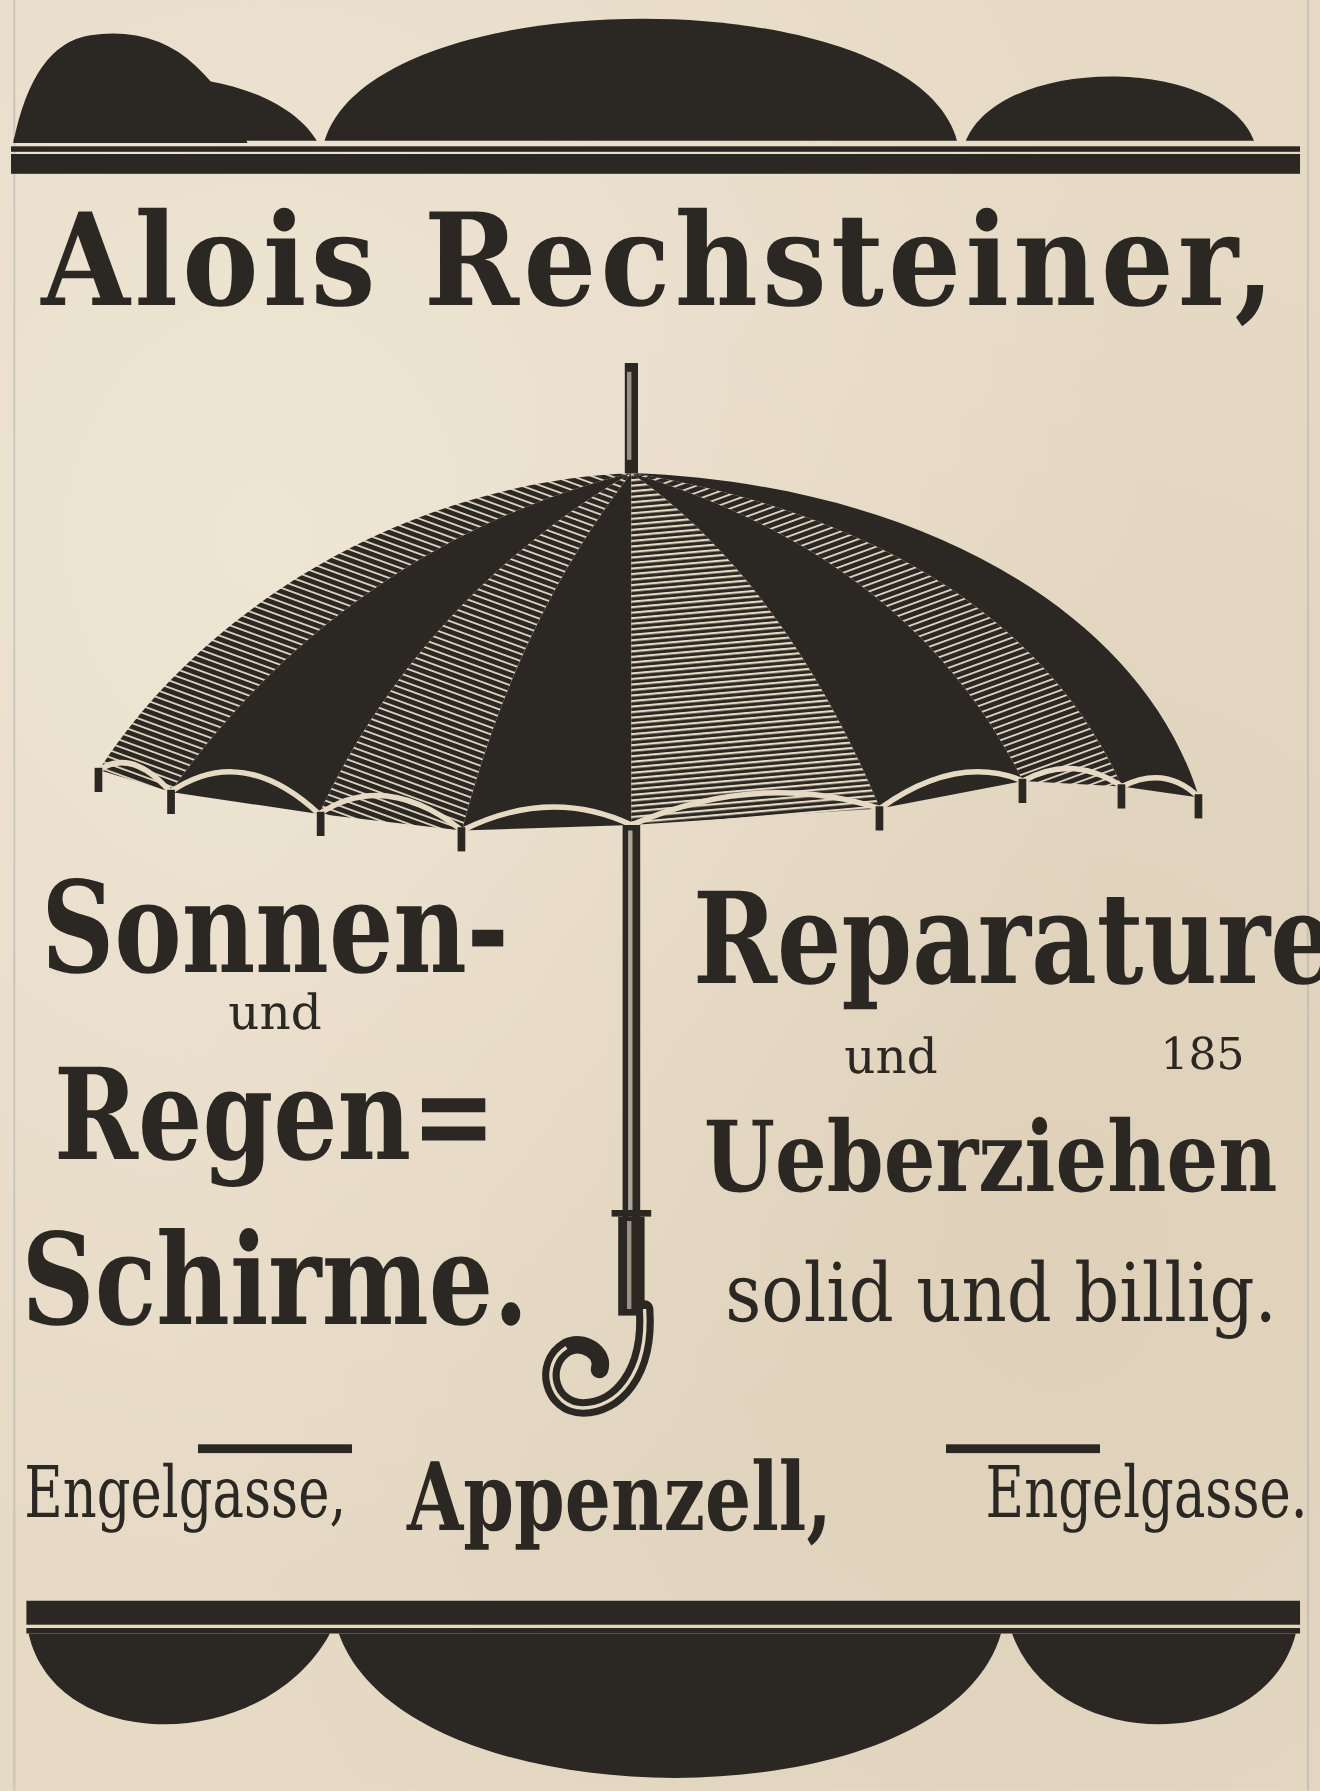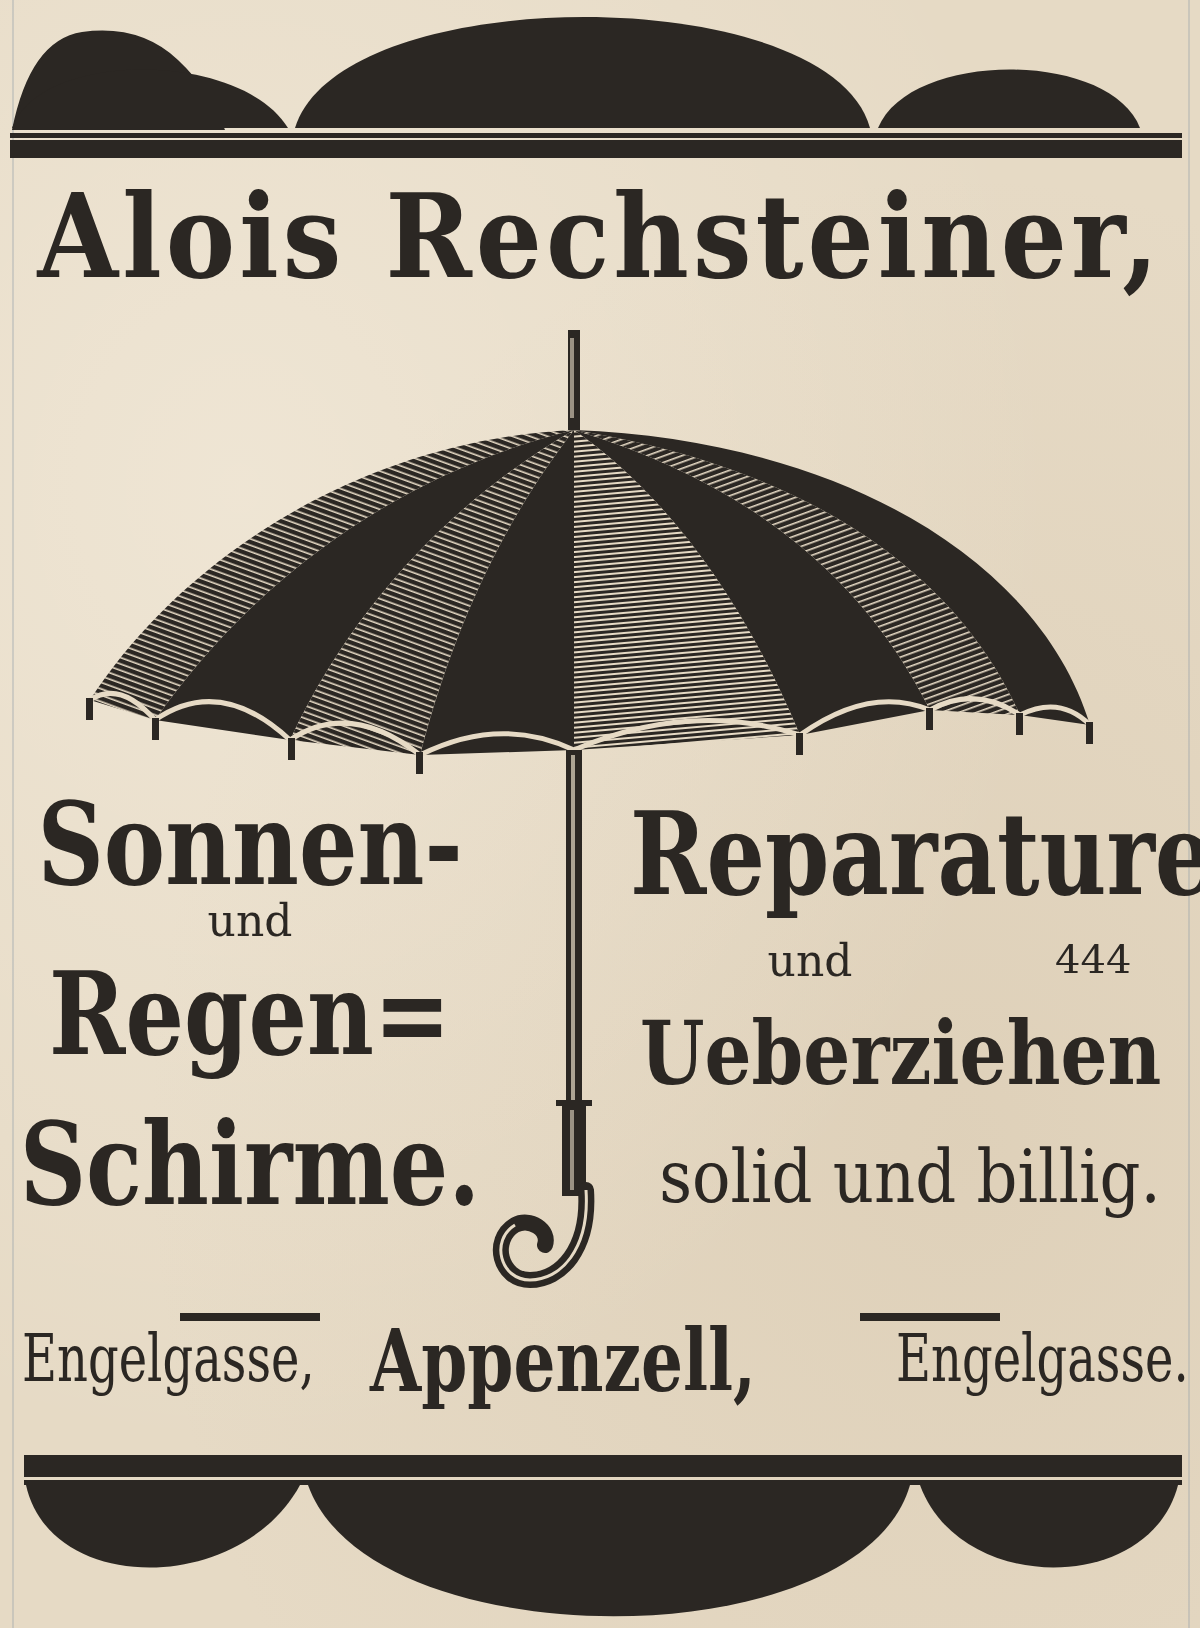--- a/index.html
+++ b/index.html
@@ -170,21 +170,21 @@
   <path d="M526 860 C 530 920, 500 950, 470 950 C 440 950, 430 910, 455 895" fill="none" stroke="#e6dac5" stroke-width="3"></path>
 </svg>
 
 <div class="blackletter left-block big" style="top:790px">Sonnen-</div>
 <div class="blackletter left-block small" style="top:895px">und</div>
 <div class="blackletter left-block big" style="top:960px">Regen=</div>
 <div class="blackletter left-block big" style="top:1110px">Schirme.</div>
 
 <div class="blackletter right-block big" style="top:800px">Reparaturen</div>
 <div class="blackletter right-block small" style="top:935px; left:640px; width:340px">und</div>
-<div class="ad-number">444</div>
+<div class="ad-number">185</div>
 <div class="blackletter right-block mid" style="top:1010px; left:640px; width:480px">Ueberziehen</div>
 <div class="blackletter right-block solid" style="top:1140px">solid und billig.</div>
 
 <div class="rule" style="left:180px; top:1313px; width:140px"></div>
 <div class="rule" style="left:860px; top:1313px; width:140px"></div>
 
 <div class="footer left">Engelgasse,</div>
 <div class="footer center">Appenzell,</div>
 <div class="footer right">Engelgasse.</div>
 

